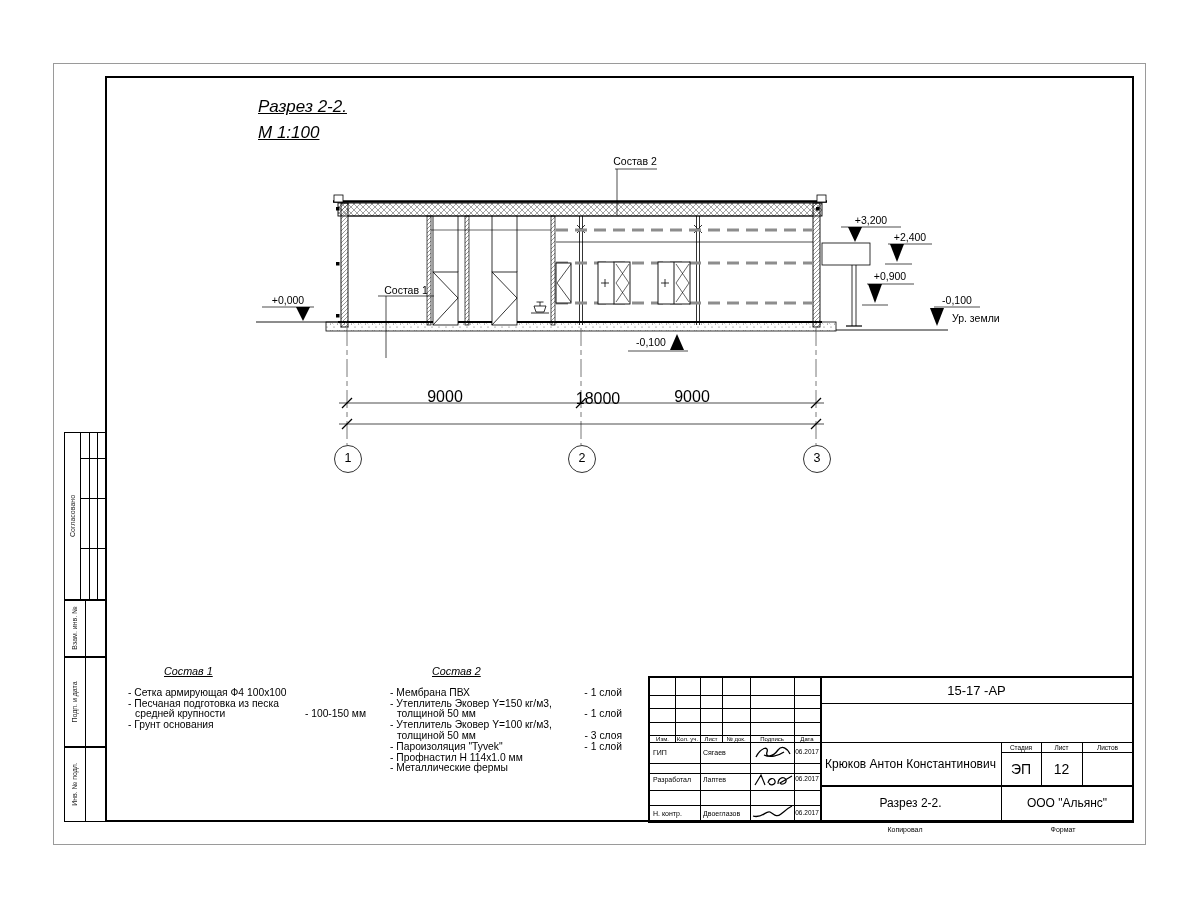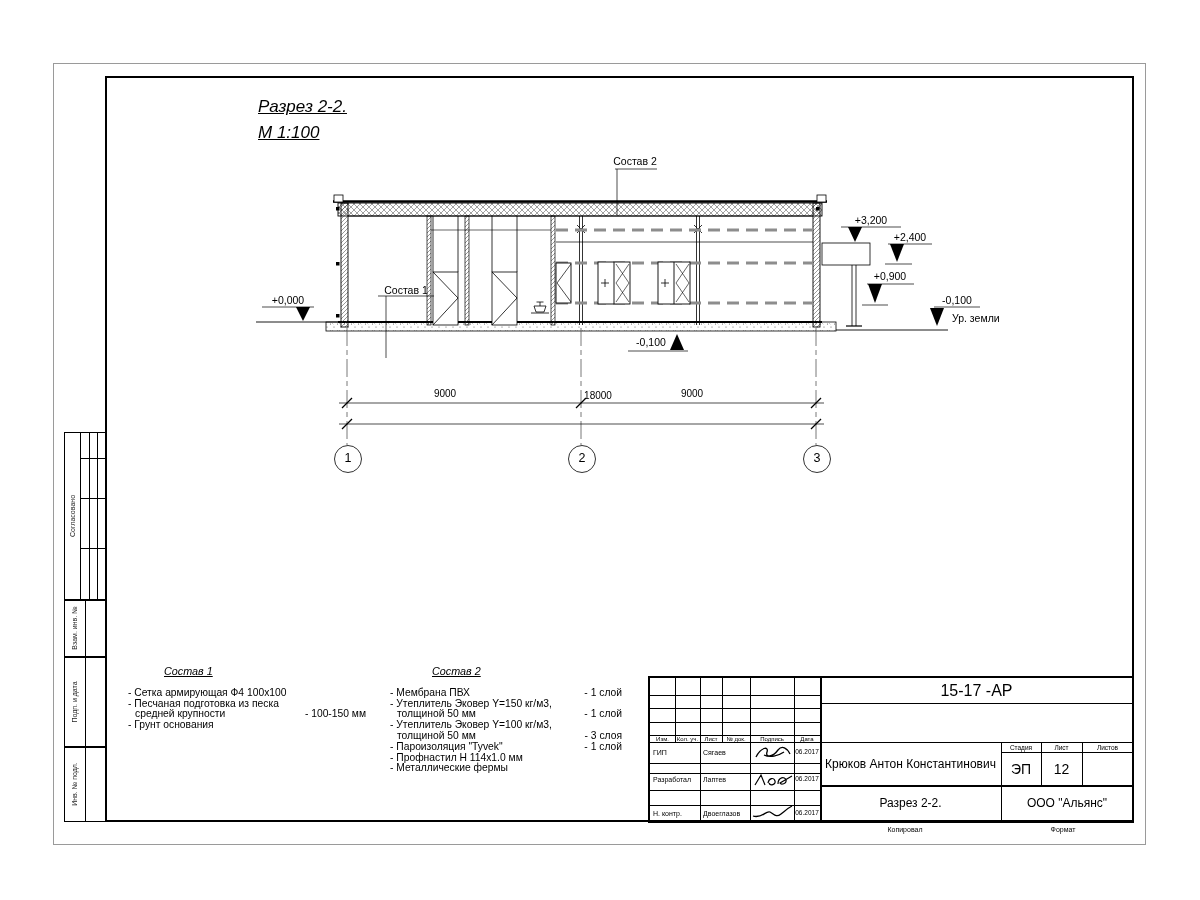--- a/index.html
+++ b/index.html
@@ -5,21 +5,21 @@
   html,body{margin:0;padding:0;}
   body{width:1200px;height:900px;background:#fff;position:relative;
        font-family:"Liberation Sans",sans-serif;color:#000;overflow:hidden;}
   .abs{position:absolute;}
   .ln{position:absolute;background:#000;}
   .ctr{text-align:center;}
   .pre{white-space:pre-line;}
   .vlab{position:absolute;transform:translate(-50%,-50%) rotate(-90deg);
         font-size:7px;white-space:nowrap;color:#222;}
   .dlab{position:absolute;font-size:10.5px;}
-  .dimlab{position:absolute;font-size:10px;text-align:center;width:60px;}
+  .dimlab{position:absolute;font-size:16px;text-align:center;width:60px;}
   .axis-circle{position:absolute;width:26px;height:26px;border:1px solid #333;
         border-radius:50%;background:#fff;text-align:center;line-height:24px;
         font-size:12.5px;}
   .sheet-title{font-style:italic;font-size:17px;text-decoration:underline;
         line-height:26px;white-space:nowrap;}
   .legend{position:absolute;font-size:10.3px;line-height:10.8px;}
   .legend .lg-title{font-style:italic;text-decoration:underline;font-size:10.8px;
         margin-bottom:11px;}
   .legend .lg-item{display:flex;justify-content:space-between;align-items:flex-end;}
   .legend .lg-t{white-space:pre-line;padding-left:7px;text-indent:-7px;}
@@ -326,21 +326,21 @@
     <path d="M3,14 L9,4 L13,14 M16,12 C17,7 22,6 23,10 C24,14 18,15 17,12 M26,13 C26,6 33,5 34,9 C35,13 29,14 28,12 L40,5" fill="none" stroke="#000" stroke-width="1.2"></path>
   </svg>
 
   <span class="tb-txt small7" style="left:3px;top:131px;">Н. контр.</span>
   <span class="tb-txt small7" style="left:53px;top:131px;">Двоеглазов</span>
   <span class="tb-txt small65 ctr" style="left:144px;top:131px;width:26px;">06.2017</span>
   <svg class="tb-txt" style="left:100px;top:124px;" width="44" height="20" viewBox="0 0 44 20">
     <path d="M3,14 C12,17 16,8 20,10 C24,12 26,16 31,12 C36,8 38,6 42,4" fill="none" stroke="#000" stroke-width="1.3"></path>
   </svg>
 
-  <span class="tb-txt ctr" style="left:170px;top:2px;width:313px;font-size:16px;line-height:22px;">15-17 -АР</span>
+  <span class="tb-txt ctr" style="left:170px;top:2px;width:313px;font-size:13px;line-height:22px;">15-17 -АР</span>
   <span class="tb-txt ctr" style="left:170px;top:79px;width:181px;font-size:12px;">Крюков Антон Константинович</span>
 
   <span class="tb-txt small65 ctr" style="left:351px;top:66px;width:40px;">Стадия</span>
   <span class="tb-txt small65 ctr" style="left:391px;top:66px;width:41px;">Лист</span>
   <span class="tb-txt small65 ctr" style="left:432px;top:66px;width:51px;">Листов</span>
   <span class="tb-txt ctr" style="left:351px;top:83px;width:40px;font-size:14px;">ЭП</span>
   <span class="tb-txt ctr" style="left:391px;top:83px;width:41px;font-size:14px;">12</span>
   <span class="tb-txt ctr" style="left:432px;top:83px;width:51px;font-size:14px;"></span>
 
   <span class="tb-txt ctr" style="left:170px;top:118px;width:181px;font-size:12px;">Разрез 2-2.</span>

